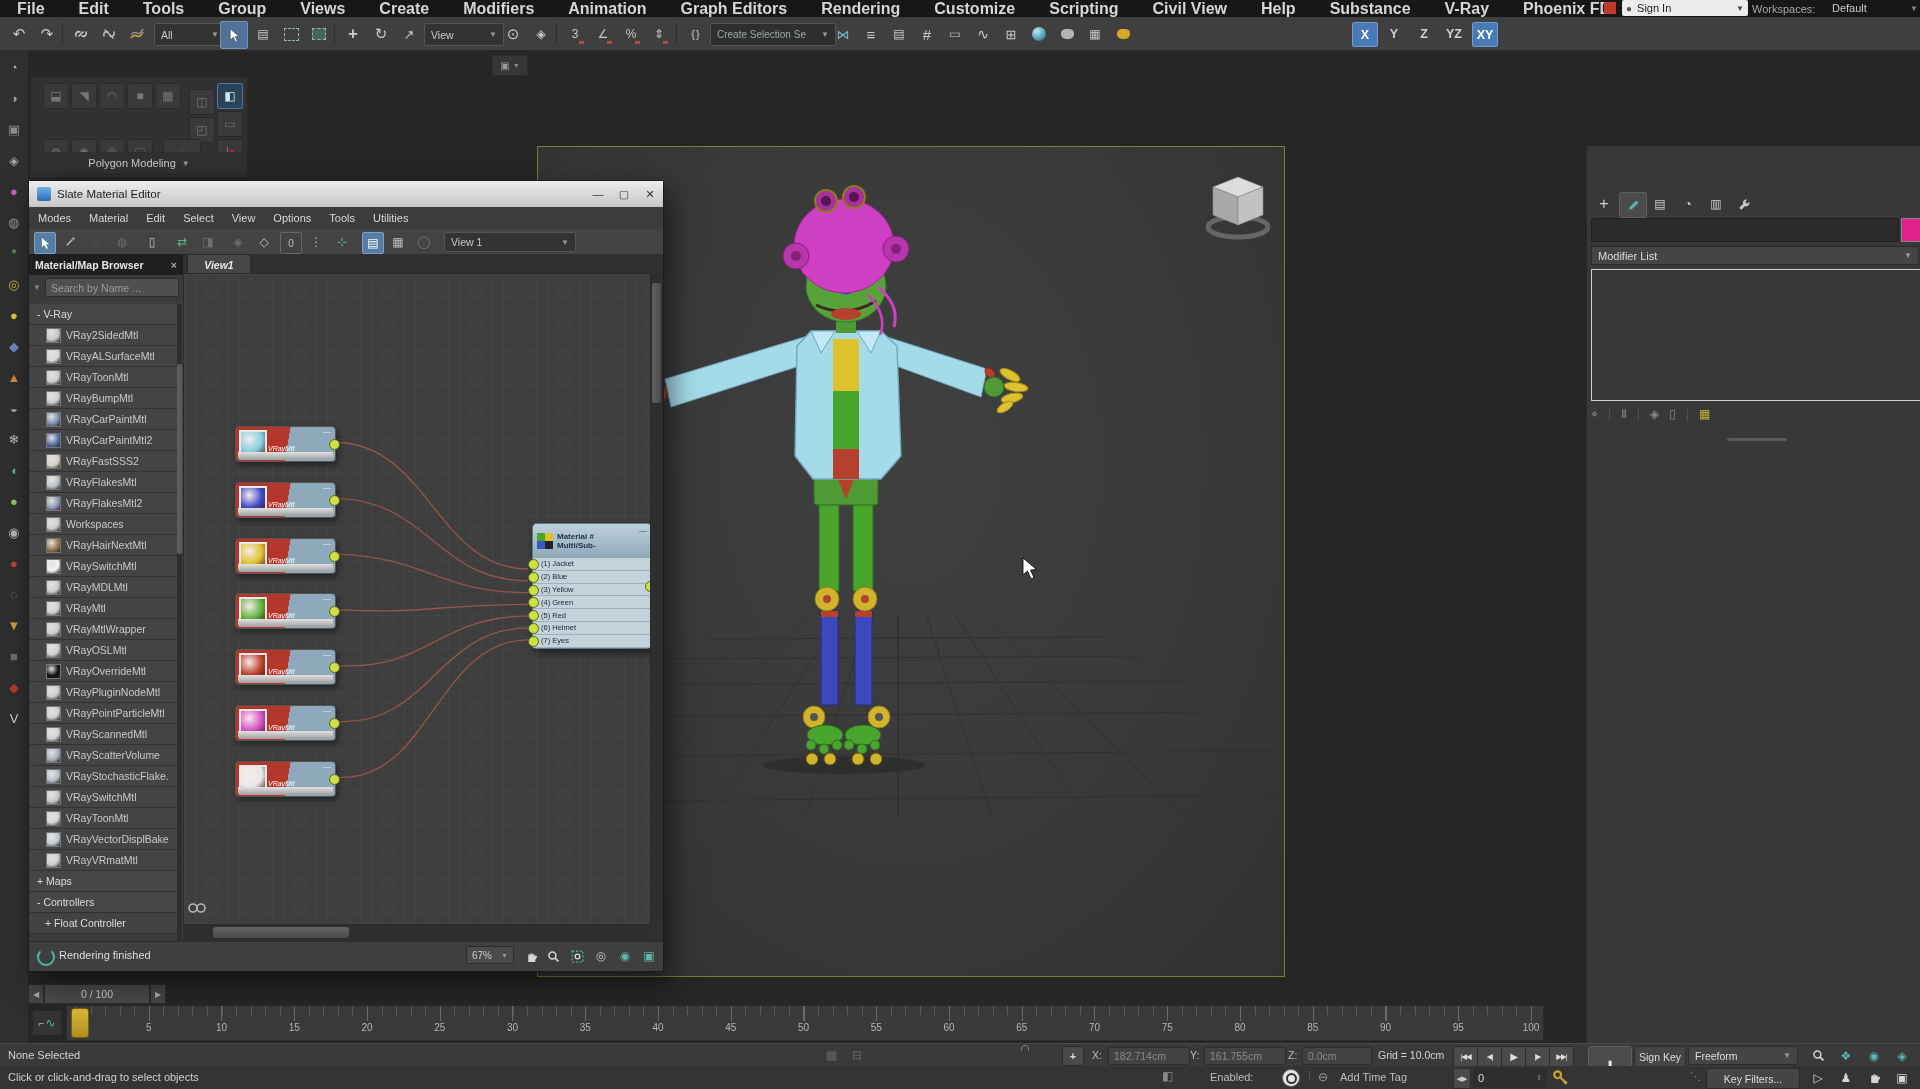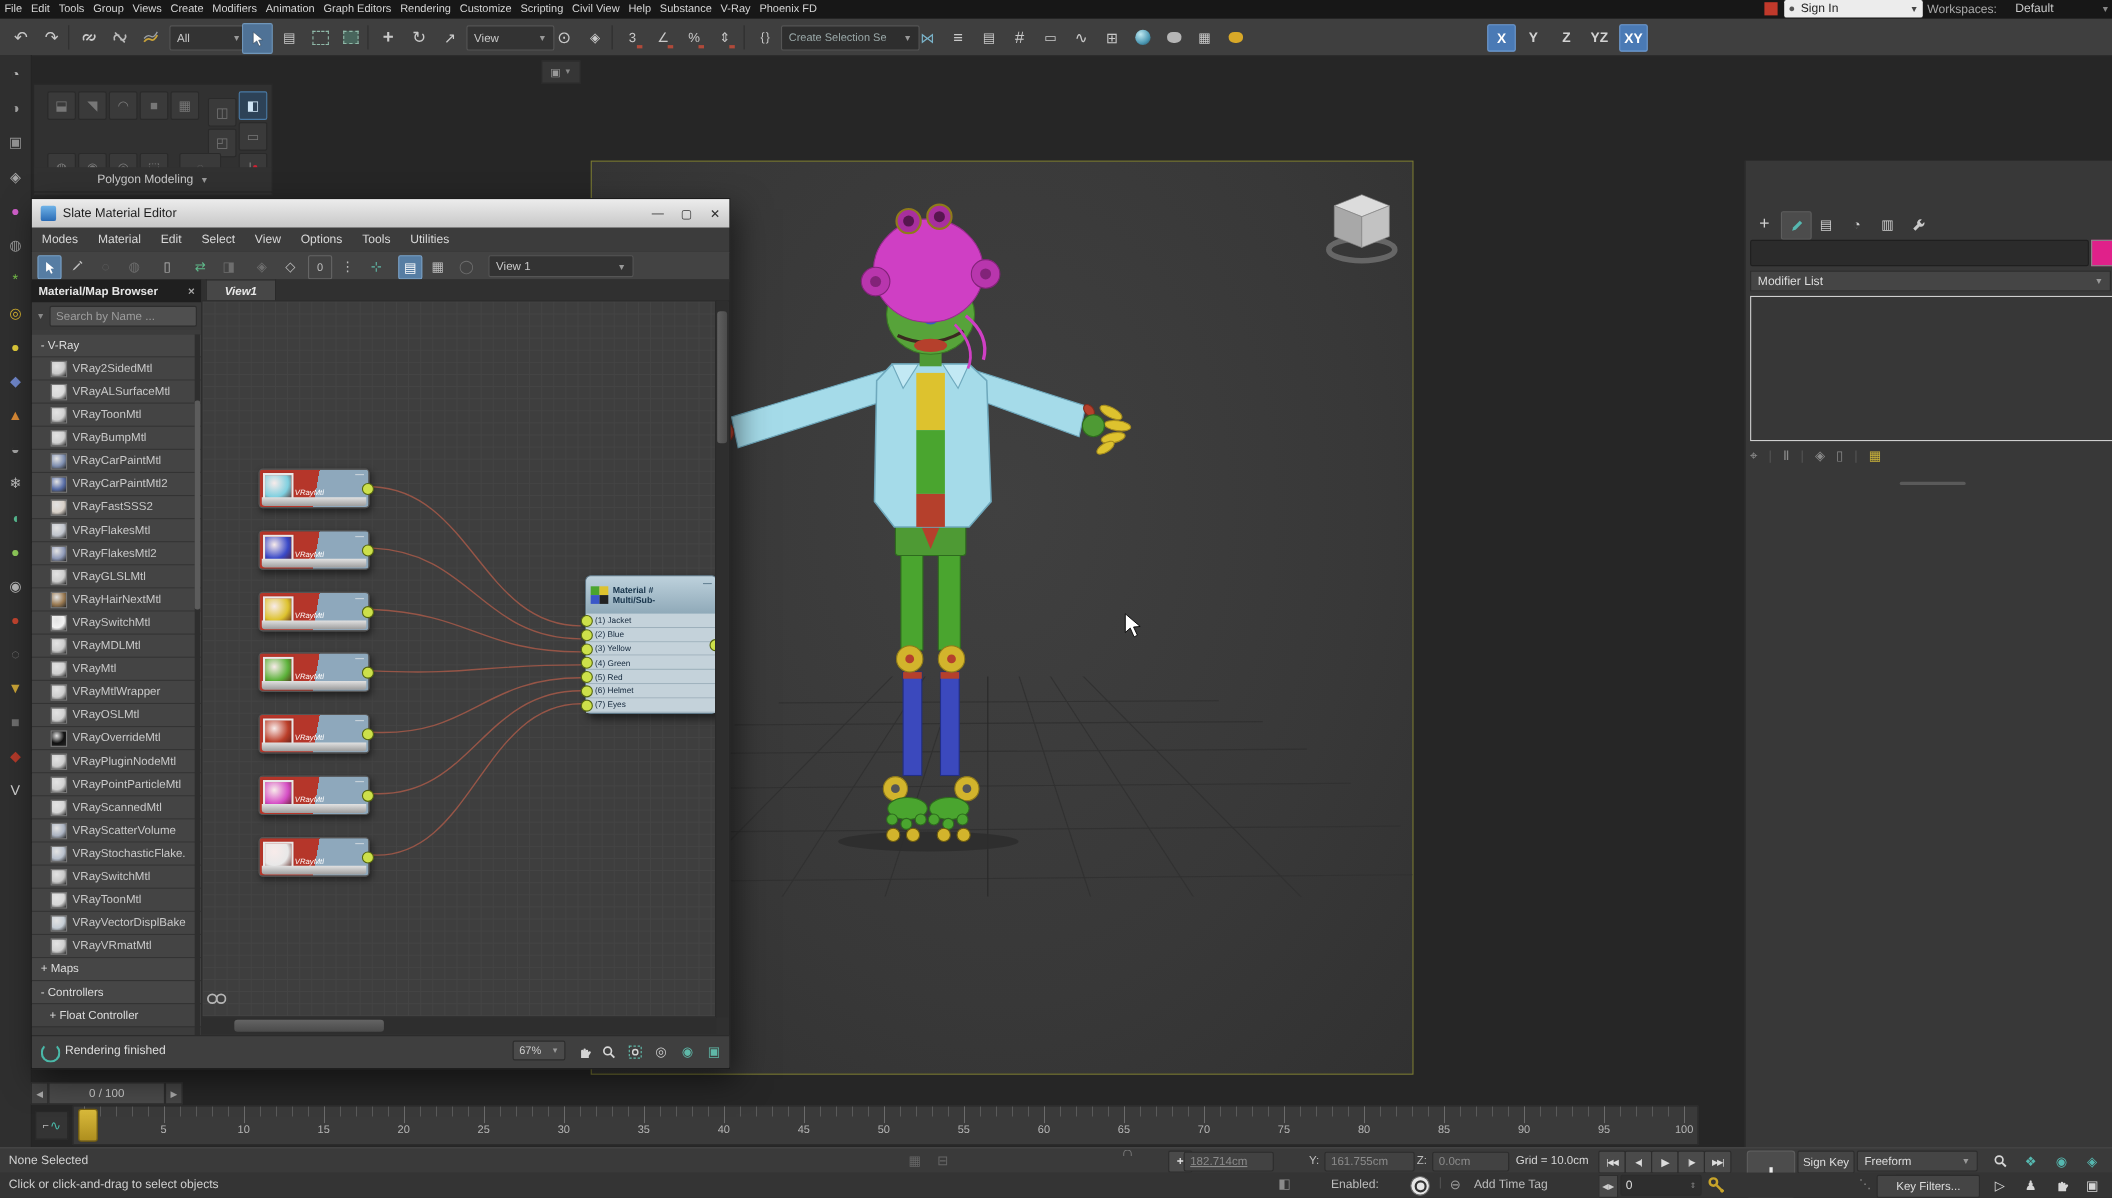--- a/index.html
+++ b/index.html
@@ -2,21 +2,21 @@
 <html><head>
 <meta charset="utf-8">
 <style>
   html,body{margin:0;padding:0;background:#1b1b1b;}
   #root{position:relative;width:1920px;height:1089px;background:#262626;overflow:hidden;
         font-family:"Liberation Sans",sans-serif;font-size:11px;color:#ccc;-webkit-font-smoothing:antialiased;}
   .abs{position:absolute;}
   .r{display:flex;align-items:center;}
   
   #menubar{left:0;top:0;width:1920px;height:17px;background:#171717;display:flex;align-items:center;}
-  .mitem{padding:0 4px;color:#d6d6d6;font-size:10px;cursor:default;}
+  .mitem{padding:0 17px;color:#d6d6d6;font-size:16px;cursor:default;font-weight:bold;}
   
   #maintb{left:0;top:17px;width:1920px;height:33px;background:#3f3f3f;border-bottom:1px solid #2c2c2c;}
   .ticon{position:absolute;top:4px;width:26px;height:26px;display:flex;align-items:center;justify-content:center;
          color:#c9c9c9;font-size:15px;border-radius:2px;}
   .ticon.sel{background:#4f7296;border:1px solid #6f96ba;color:#fff;}
   .tsep{position:absolute;top:6px;width:1px;height:22px;background:#2e2e2e;}
   .tdrop{position:absolute;top:6px;height:21px;background:#333;border:1px solid #555;border-radius:2px;
          display:flex;align-items:center;padding:0 6px;color:#c9c9c9;font-size:10.5px;justify-content:space-between;}
   .tdrop .car{color:#999;font-size:8px;margin-left:6px;}
   .axisbtn{position:absolute;top:5px;width:24px;height:23px;display:flex;align-items:center;justify-content:center;
@@ -520,21 +520,21 @@
           <div class="mrow">
      <span class="mthumb" style="background:radial-gradient(circle at 35% 30%, rgba(255,255,255,.85), #c0c4cc 55%, rgba(0,0,0,.45));"></span>
      <span>VRayFlakesMtl</span>
           </div>
           <div class="mrow">
      <span class="mthumb" style="background:radial-gradient(circle at 35% 30%, rgba(255,255,255,.85), #8f9ab8 55%, rgba(0,0,0,.45));"></span>
      <span>VRayFlakesMtl2</span>
           </div>
           <div class="mrow">
      <span class="mthumb" style="background:radial-gradient(circle at 35% 30%, rgba(255,255,255,.85), #cccccc 55%, rgba(0,0,0,.45));"></span>
-     <span>VRayGLSLMtl</span>
+     <span>Workspaces</span>
           </div>
           <div class="mrow">
      <span class="mthumb" style="background:radial-gradient(circle at 35% 30%, rgba(255,255,255,.85), #9a7a52 55%, rgba(0,0,0,.45));"></span>
      <span>VRayHairNextMtl</span>
           </div>
           <div class="mrow">
      <span class="mthumb" style="background:radial-gradient(circle at 35% 30%, rgba(255,255,255,.85), #f2f2f2 55%, rgba(0,0,0,.45));"></span>
      <span>VRaySwitchMtl</span>
           </div>
           <div class="mrow">
@@ -738,21 +738,21 @@
     <div id="tslider"></div>
   </div>
 
   <div id="sbar1" class="abs">
     <span class="abs" style="left:8px;top:5px;color:#d2d2d2;">None Selected</span>
     <span class="abs" style="left:826px;top:4px;color:#666;font-size:12px;">▦</span>
     <span class="abs" style="left:852px;top:4px;color:#666;font-size:12px;">⊟</span>
     <span class="abs" style="left:1020px;top:6px;"><span class="lock"></span></span>
     <div class="abs r" style="left:1062px;top:2px;width:20px;height:18px;background:#4a4a4a;border:1px solid #2c2c2c;border-radius:2px;justify-content:center;color:#ddd;font-weight:bold;">+</div>
     <span class="slabel" style="left:1092px;">X:</span>
-    <div class="sfield" style="left:1076px;width:70px;text-decoration:underline;">182.714cm</div>
+    <div class="sfield" style="left:1108px;width:70px;">182.714cm</div>
     <span class="slabel" style="left:1190px;">Y:</span>
     <div class="sfield" style="left:1204px;width:70px;">161.755cm</div>
     <span class="slabel" style="left:1288px;">Z:</span>
     <div class="sfield" style="left:1302px;width:58px;">0.0cm</div>
     <span class="slabel" style="left:1378px;color:#d5d5d5;">Grid = 10.0cm</span>
     <span><div class="pbtn" style="left:1453px;">|◀◀</div><div class="pbtn" style="left:1477px;">◀|</div><div class="pbtn" style="left:1501px;font-size:10px;">▶</div><div class="pbtn" style="left:1525px;">|▶</div><div class="pbtn" style="left:1549px;">▶▶|</div></span>
     <div class="abs" style="left:1588px;top:2px;width:42px;height:41px;background:#4c4c4c;border:1px solid #5e5e5e;border-radius:3px;display:flex;align-items:center;justify-content:center;">
       <span style="color:#ececec;font-size:26px;font-weight:bold;">+</span>
       <svg width="10" height="10" viewBox="0 0 10 10" style="position:absolute;right:3px;bottom:3px;">
           <circle cx="3" cy="3" r="2.2" fill="none" stroke="#56b8b0" stroke-width="1.4"></circle>

